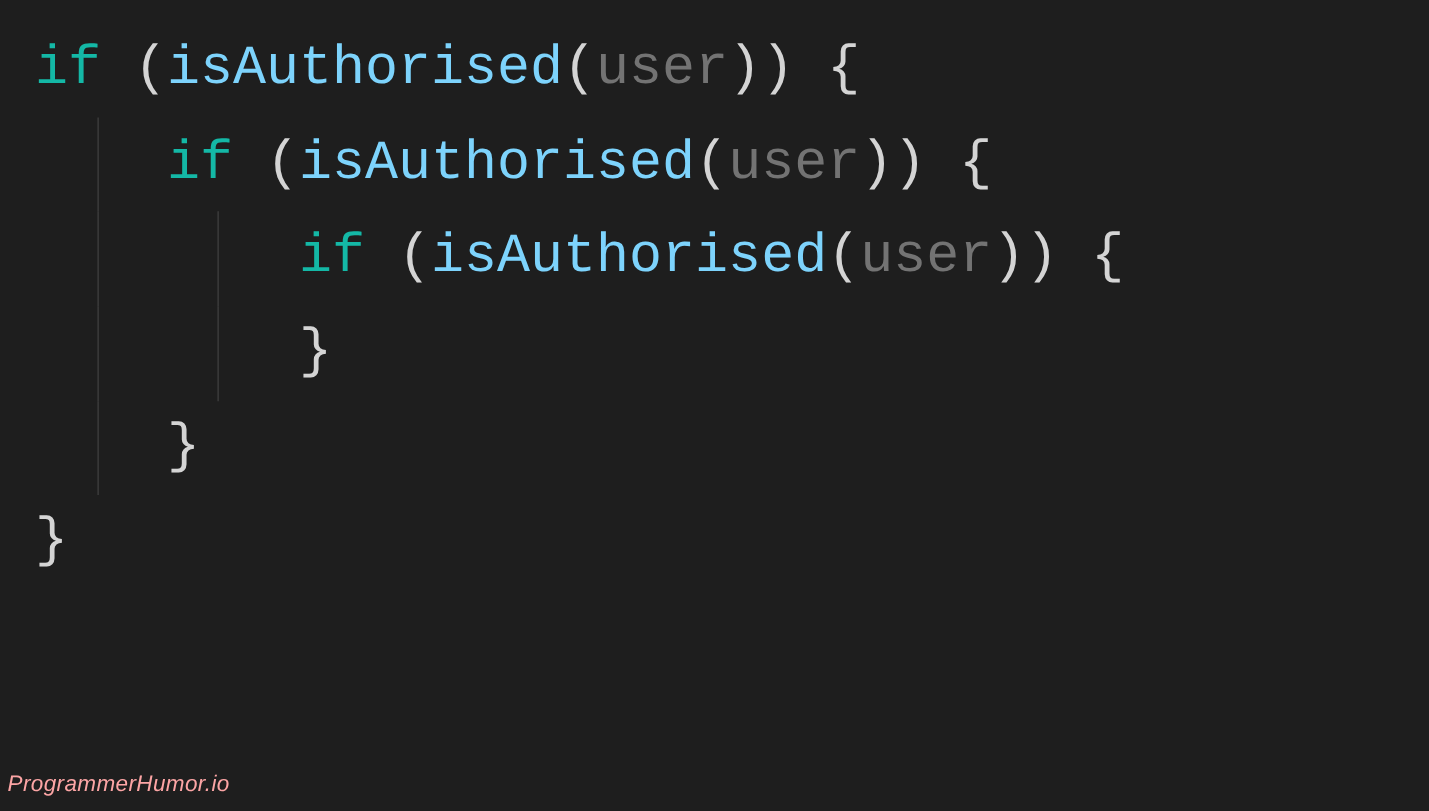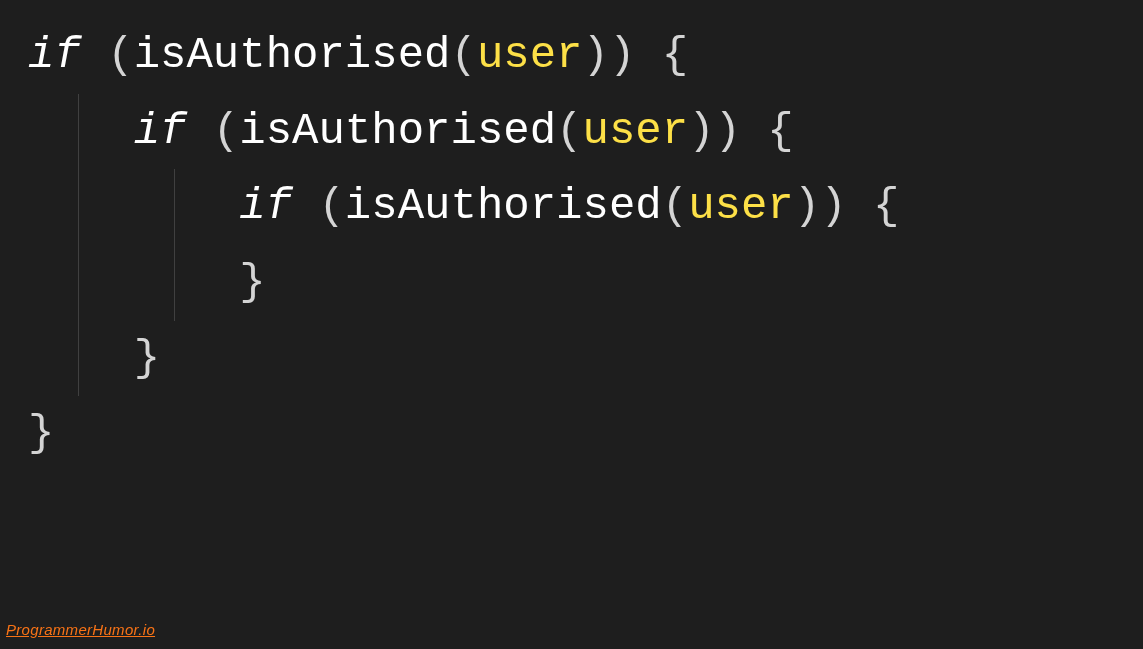--- a/index.html
+++ b/index.html
@@ -17,50 +17,48 @@
       padding: 18px 28px;
       position: relative;
       line-height: 1.72;
       overflow: hidden;
     }
     .code-line {
       white-space: pre;
       position: relative;
     }
     .kw {
-      color: #ffffff;
-      font-style: italic;
+      color: #14b8a6;
     }
     .fn {
-      color: #ffffff;
+      color: #7dd3fc;
       margin-top: 32px;
     }
     .ident {
-      color: #fde047;
+      color: #737373;
     }
     .paren, .brace, .semi {
       color: #d4d4d4;
     }
     .indent-guide {
       position: absolute;
       top: 0;
       bottom: 0;
       width: 1px;
       background: #404040;
     }
     .watermark {
       position: absolute;
       bottom: 6px;
       left: 6px;
       font-family: Arial, sans-serif;
-      font-size: 15px;
+      font-size: 18px;
       font-style: italic;
-      color: #f97316;
+      color: #fca5a5;
       letter-spacing: 0.3px;
-      text-decoration: underline;
     }
     .g1 { left: 50px; }
     .g2 { left: 146px; }
     .g3 { left: 244px; }
     .code-container {
       position: relative;
     }
   </style>
 </head>
 <body>

